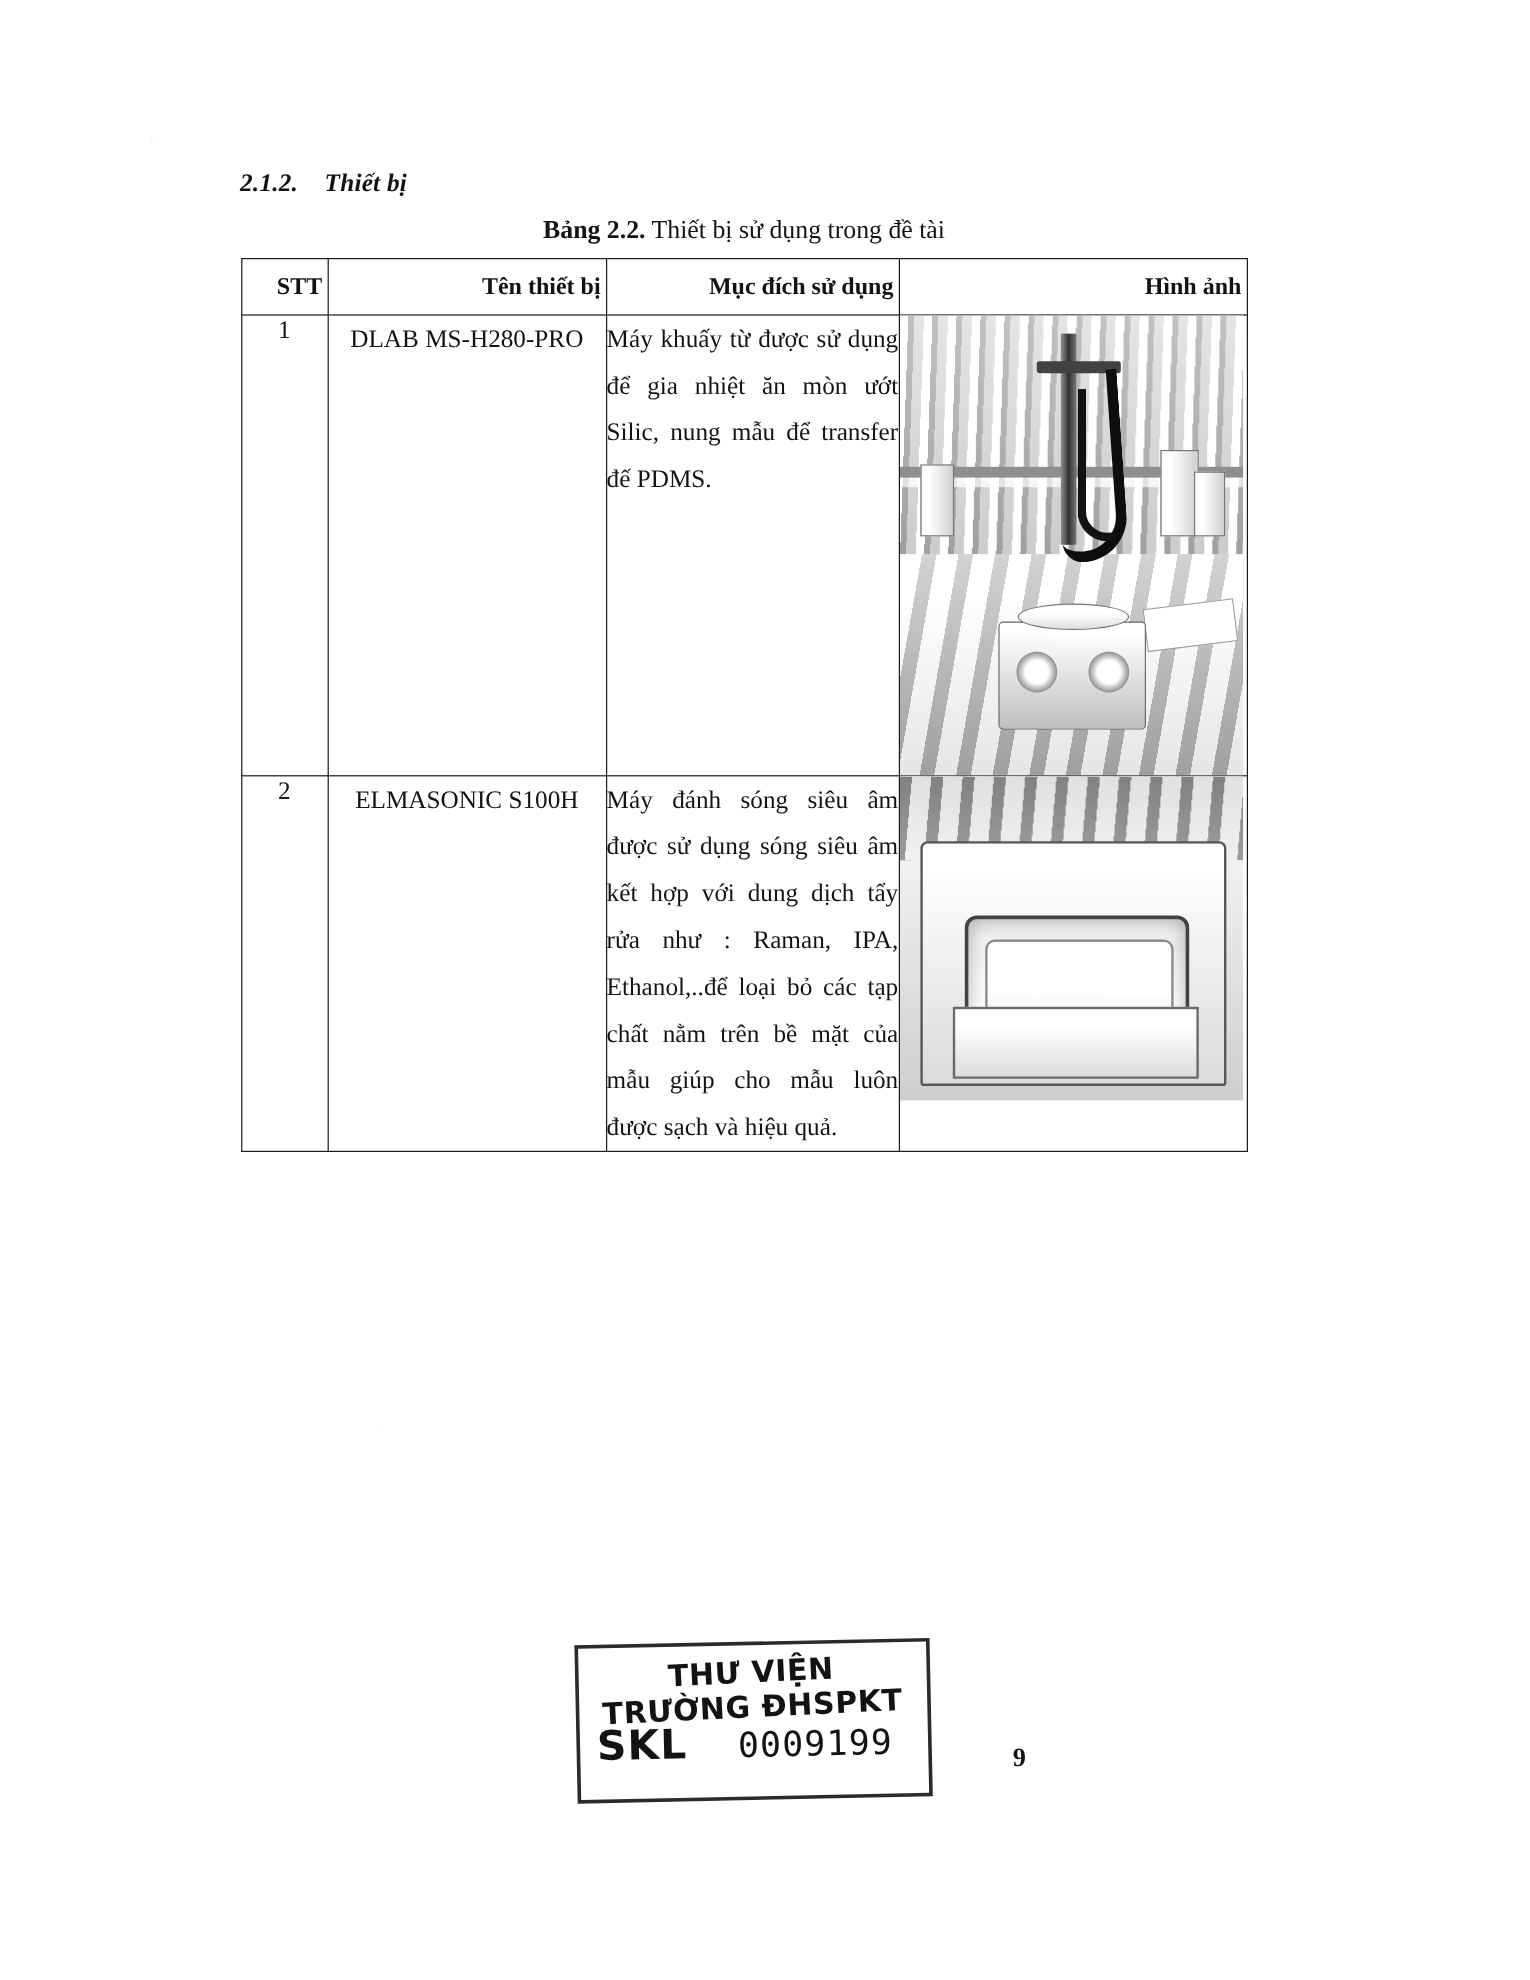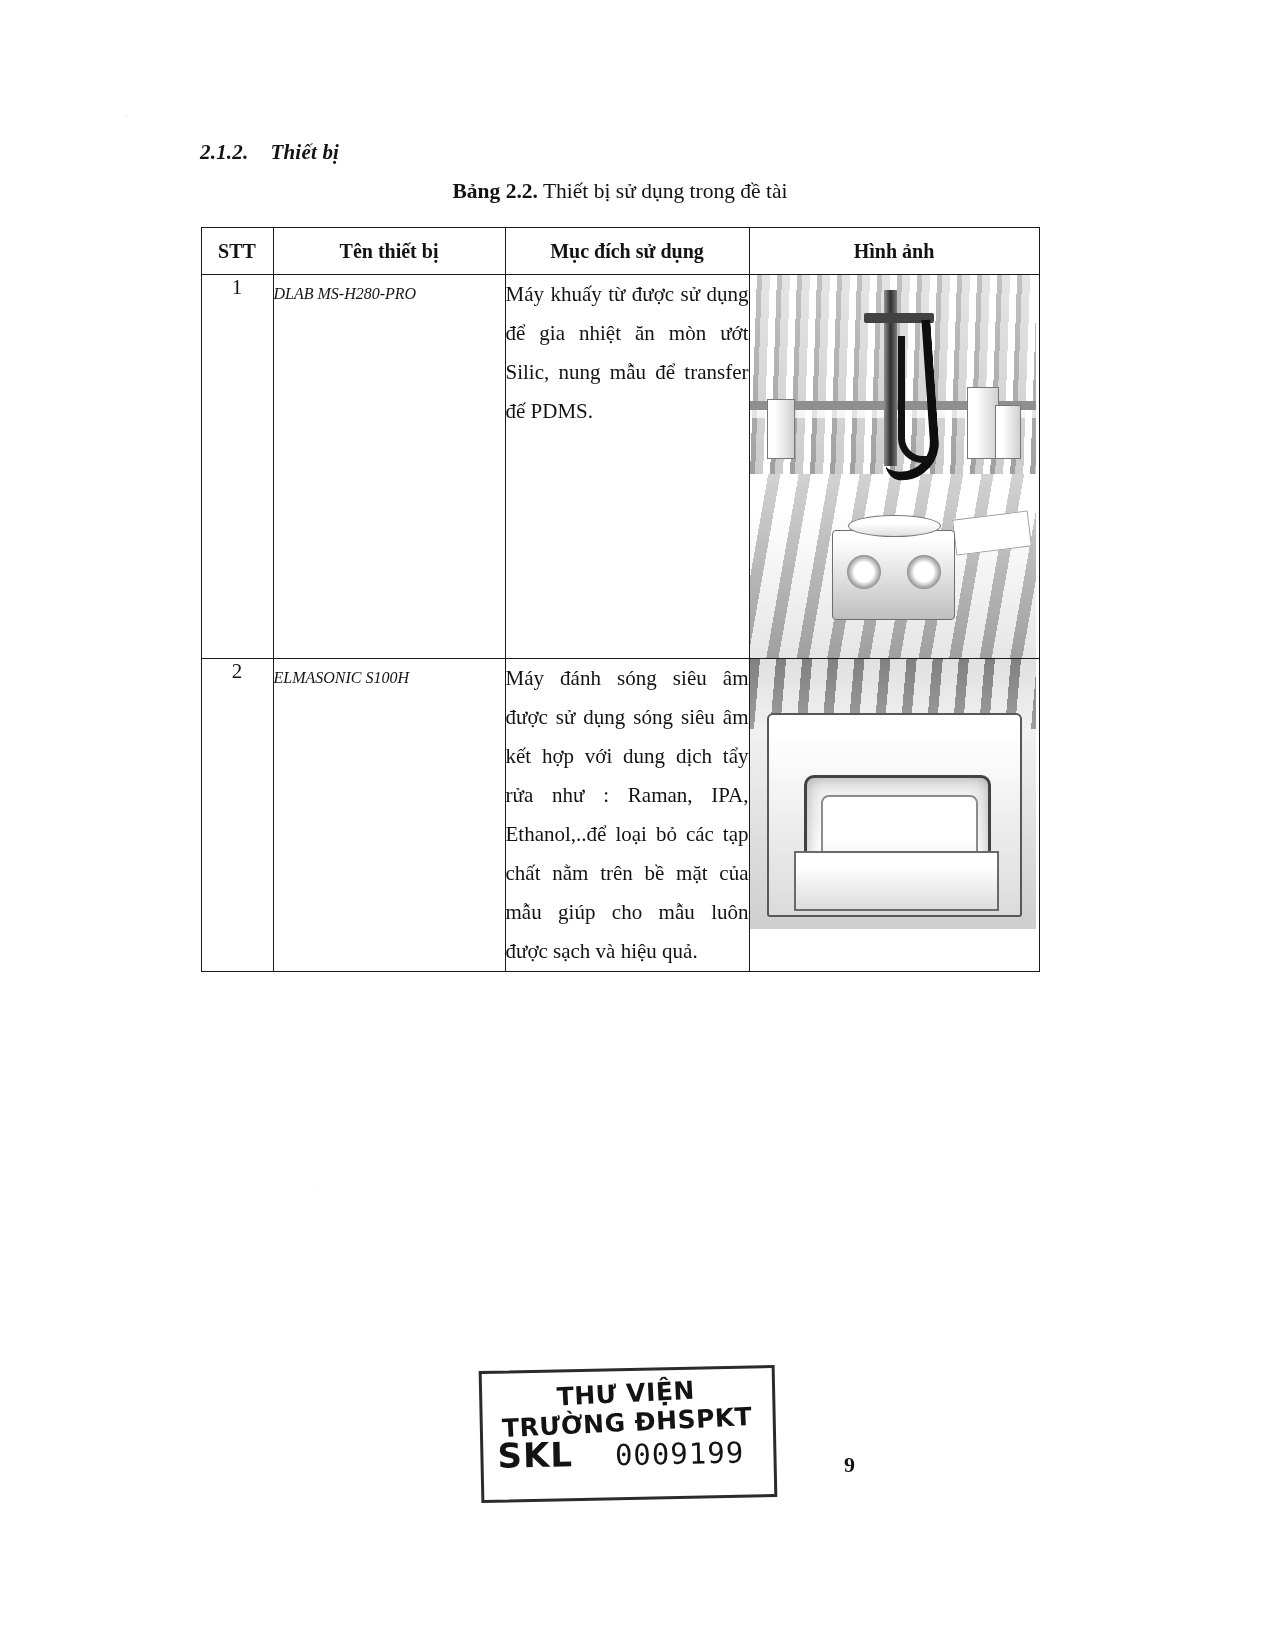--- a/index.html
+++ b/index.html
@@ -62,61 +62,60 @@
     line-height: 41px;
     text-align: justify;
     text-justify: inter-word;
     margin: 0;
   }
   .para .indent { display: inline-block; width: 44px; }
 
   .table-caption {
     text-align: center;
     font-size: 21.5px;
-    margin: 6px 0 20px 0;
+    margin: 6px 0 8px 0;
     line-height: 32px;
   }
   .table-caption b { font-weight: bold; }
 
   table.equip {
     border-collapse: collapse;
     width: 838px;
     margin: 0 auto;
     table-layout: fixed;
   }
   table.equip td, table.equip th {
     border: 1.6px solid #1a1a1a;
     vertical-align: top;
     padding: 0;
   }
   table.equip thead th {
-    text-align: center;
+    text-align: right;
     font-weight: bold;
     font-size: 20px;
     height: 40px;
     vertical-align: middle;
     padding: 3px 4px;
   }
 
   .col-stt { width: 72px; }
   .col-name { width: 232px; }
   .col-purpose { width: 244px; }
   .col-image { width: 290px; }
 
   td.stt {
     text-align: center;
     font-size: 21px;
     padding-top: 12px;
   }
   td.name {
-    text-align: left;
-    font-size: 16px;
+    text-align: center;
+    font-size: 21px;
     line-height: 38px;
     padding: 10px 14px 0 14px;
-    font-style: italic;
   }
   td.purpose {
     font-size: 21px;
     line-height: 39px;
     text-align: justify;
     text-justify: inter-word;
     padding: 10px 12px 10px 12px;
     hyphens: none;
   }
   td.imgcell {

